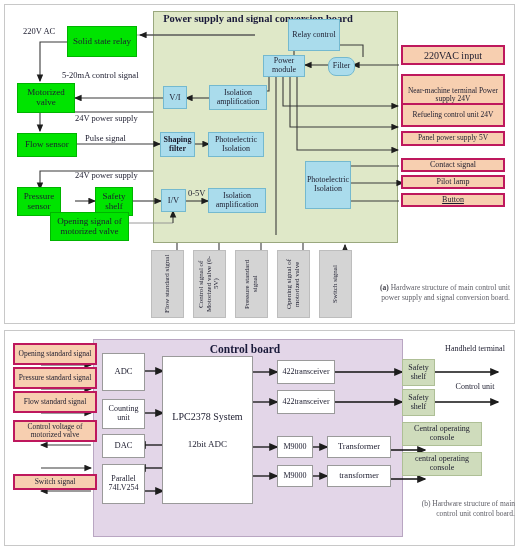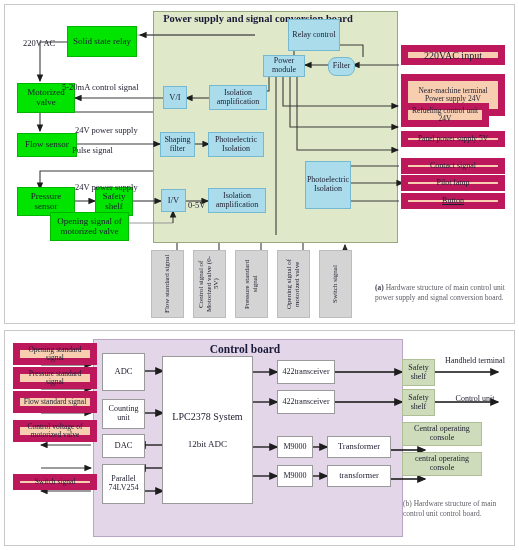--- a/index.html
+++ b/index.html
@@ -21,36 +21,36 @@
     color:#1a1a3a;line-height:1.15;
   }
 
   .box{
     position:absolute;box-sizing:border-box;display:flex;
     align-items:center;justify-content:center;text-align:center;
     line-height:1.1;color:#1c1c2e;padding:1px;
   }
   .green{background:#00e400;border:1px solid #00b400;}
   .blue{background:#aadcec;border:1px solid #74b9cf;}
-  .peach{background:#f7cfb0;border:7px solid #be185d;}
+  .peach{background:#f7cfb0;border:2px solid #be185d;}
   .gray{background:#d4d4d4;border:1px solid #bdbdbd;}
   .white{background:#ffffff;border:1px solid #9a9a9a;}
   .sage{background:#cfdcbc;border:1px solid #aebf96;}
 
   .vert{
     writing-mode:vertical-rl;
     transform:rotate(180deg);
   }
 
   .lbl{
     position:absolute;color:#1c1c2e;white-space:nowrap;
-    line-height:1.12;text-align:center;margin-top:12px;
+    line-height:1.12;text-align:center;
   }
   .caption{
-    position:absolute;color:#5e5e66;line-height:1.35;
+    position:absolute;color:#5e5e66;line-height:1.35;text-align:right;
   }
   .caption b{color:#3f3f48;}
 
   svg.wires{position:absolute;left:0;top:0;overflow:visible;pointer-events:none;}
   .ln{stroke:#3b3b3b;stroke-width:1.1;fill:none;}
   .ln-thin{stroke:#8f8f8f;stroke-width:0.9;fill:none;}
   .ln-blk{stroke:#111;stroke-width:1.3;fill:none;}
 </style>
 </head>
 <body>
@@ -121,53 +121,53 @@
     <path class="ln" d="M214,238 L214,292" marker-end="url(#ar)"></path>
     <path class="ln" d="M256,238 L256,292" marker-end="url(#ar)"></path>
     <path class="ln" d="M298,238 L298,292" marker-end="url(#ar)"></path>
     <path class="ln" d="M340,292 L340,240" marker-end="url(#ar)"></path>
     <path class="ln" d="M340,240 L340,292" marker-end="url(#ar)"></path>
   </svg>
 
   <div class="box green" style="left:62px;top:21px;width:70px;height:31px;font-size:9px;">Solid state relay</div>
   <div class="box green" style="left:12px;top:78px;width:58px;height:30px;font-size:9px;">Motorized valve</div>
   <div class="box green" style="left:12px;top:128px;width:60px;height:24px;font-size:9px;text-align:center;">Flow sensor</div>
-  <div class="box green" style="left:12px;top:182px;width:58px;height:29px;font-size:9px;">Pressure sensor</div>
+  <div class="box green" style="left:12px;top:182px;width:44px;height:29px;font-size:9px;">Pressure sensor</div>
   <div class="box green" style="left:90px;top:182px;width:38px;height:29px;font-size:9px;">Safety shelf</div>
   <div class="box green" style="left:45px;top:207px;width:79px;height:29px;font-size:9px;">Opening signal of motorized valve</div>
 
   <div class="box blue" style="left:283px;top:14px;width:52px;height:32px;font-size:8px;">Relay control</div>
   <div class="box blue" style="left:258px;top:50px;width:42px;height:22px;font-size:8px;">Power module</div>
   <div class="box blue" style="left:323px;top:52px;width:27px;height:19px;font-size:8px;border-radius:8px;">Filter</div>
   <div class="box blue" style="left:158px;top:81px;width:24px;height:23px;font-size:8.5px;">V/I</div>
   <div class="box blue" style="left:204px;top:80px;width:58px;height:25px;font-size:8px;">Isolation amplification</div>
-  <div class="box blue" style="left:155px;top:127px;width:35px;height:25px;font-size:8px;">Shaping filter</div>
+  <div class="box blue" style="left:155px;top:127px;width:35px;height:25px;font-size:8px;font-weight:bold;">Shaping filter</div>
   <div class="box blue" style="left:203px;top:127px;width:56px;height:25px;font-size:8px;">Photoelectric Isolation</div>
   <div class="box blue" style="left:156px;top:184px;width:25px;height:23px;font-size:8.5px;">I/V</div>
   <div class="box blue" style="left:203px;top:183px;width:58px;height:25px;font-size:8px;">Isolation amplification</div>
   <div class="box blue" style="left:300px;top:156px;width:46px;height:48px;font-size:8px;">Photoelectric Isolation</div>
 
   <div class="box peach" style="left:396px;top:40px;width:104px;height:20px;font-size:10px;">220VAC input</div>
   <div class="box peach" style="left:396px;top:69px;width:104px;height:42px;font-size:7.5px;">Near-machine terminal Power supply 24V</div>
-  <div class="box peach" style="left:396px;top:98px;width:88px;height:24px;font-size:7.5px;">Refueling control unit 24V</div>
+  <div class="box peach" style="left:396px;top:98px;width:104px;height:24px;font-size:7.5px;">Refueling control unit 24V</div>
   <div class="box peach" style="left:396px;top:126px;width:104px;height:15px;font-size:7.5px;">Panel power supply 5V</div>
   <div class="box peach" style="left:396px;top:153px;width:104px;height:14px;font-size:8px;">Contact  signal</div>
   <div class="box peach" style="left:396px;top:170px;width:104px;height:14px;font-size:8px;">Pilot lamp</div>
   <div class="box peach" style="left:396px;top:188px;width:104px;height:14px;font-size:8px;text-decoration:underline;">Button</div>
 
   <div class="box gray vert" style="left:146px;top:245px;width:33px;height:68px;font-size:7px;">Flow standard signal</div>
   <div class="box gray vert" style="left:188px;top:245px;width:33px;height:68px;font-size:7px;">Control signal of Motorized valve (0-5V)</div>
   <div class="box gray vert" style="left:230px;top:245px;width:33px;height:68px;font-size:7px;">Pressure standard signal</div>
   <div class="box gray vert" style="left:272px;top:245px;width:33px;height:68px;font-size:7px;">Opening signal of motorized valve</div>
   <div class="box gray vert" style="left:314px;top:245px;width:33px;height:68px;font-size:7px;">Switch signal</div>
 
   <div class="lbl" style="left:18px;top:22px;font-size:8.5px;">220V AC</div>
   <div class="lbl" style="left:57px;top:66px;font-size:8.5px;">5-20mA control signal</div>
   <div class="lbl" style="left:70px;top:109px;font-size:8.5px;">24V power supply</div>
-  <div class="lbl" style="left:67px;top:129px;font-size:8.5px;">Pulse signal</div>
+  <div class="lbl" style="left:80px;top:129px;font-size:8.5px;">Pulse signal</div>
   <div class="lbl" style="left:70px;top:166px;font-size:8.5px;">24V power supply</div>
   <div class="lbl" style="left:183px;top:184px;font-size:8.5px;">0-5V</div>
 
   <div class="caption" style="left:370px;top:278px;width:135px;font-size:7.5px;">
     <b>(a)</b>
     <span>Hardware structure of main control unit power supply and signal conversion board.</span>
   </div>
 </div>
 
 <div class="panel" id="panel-b">

